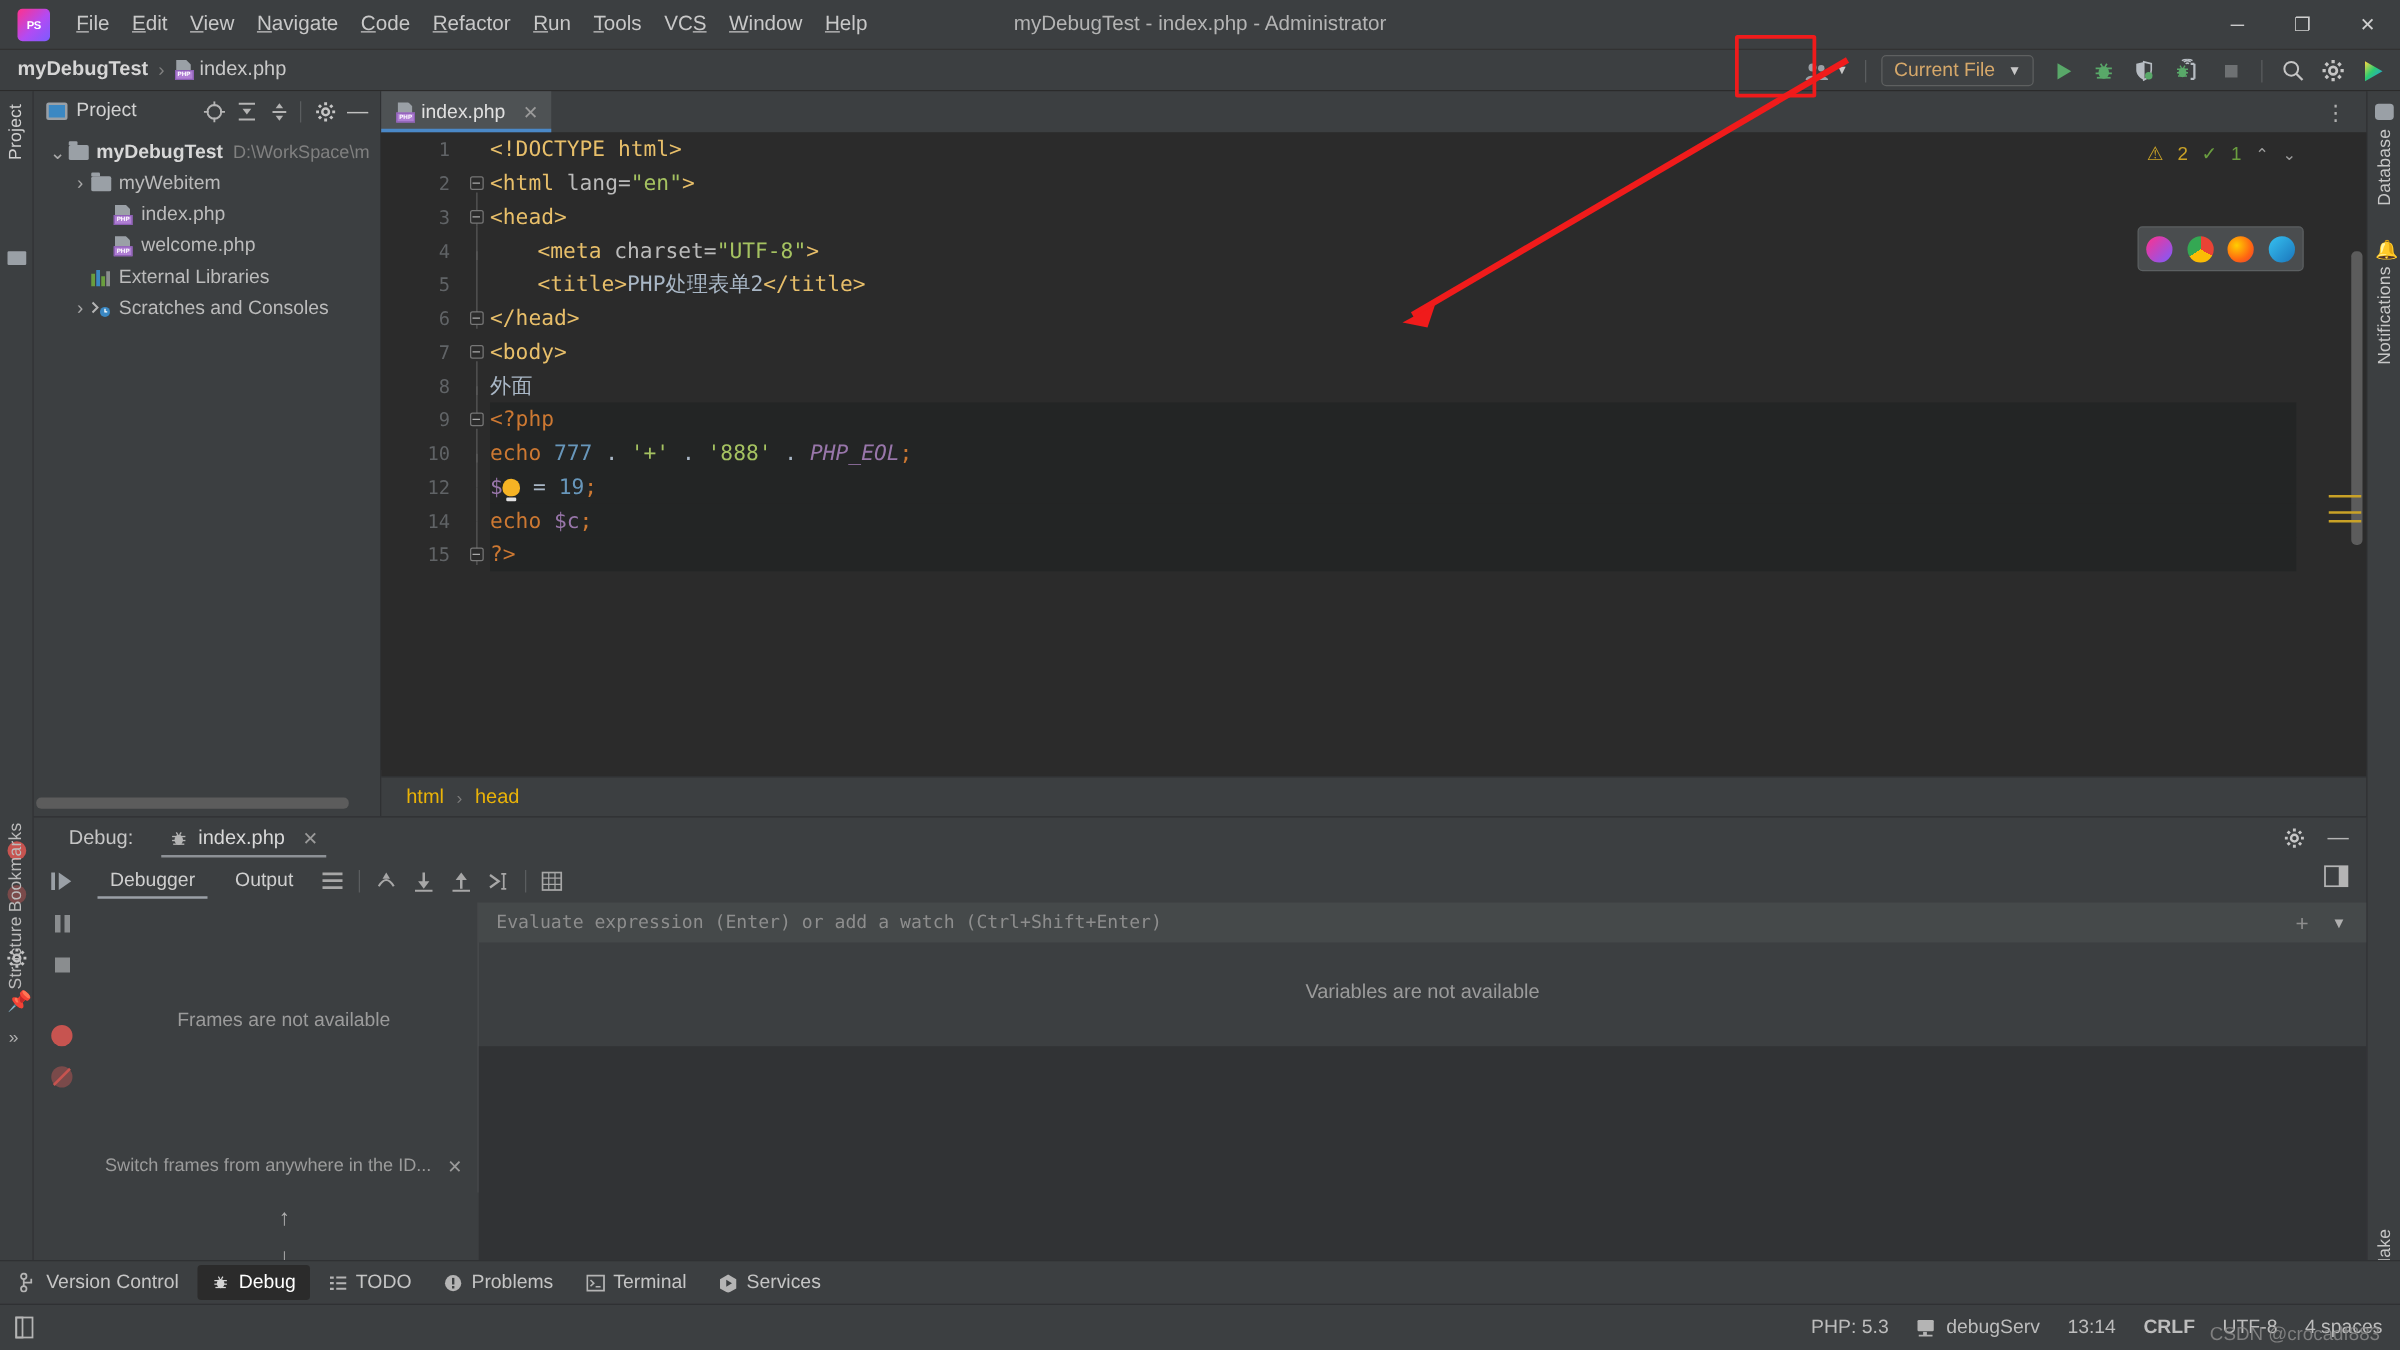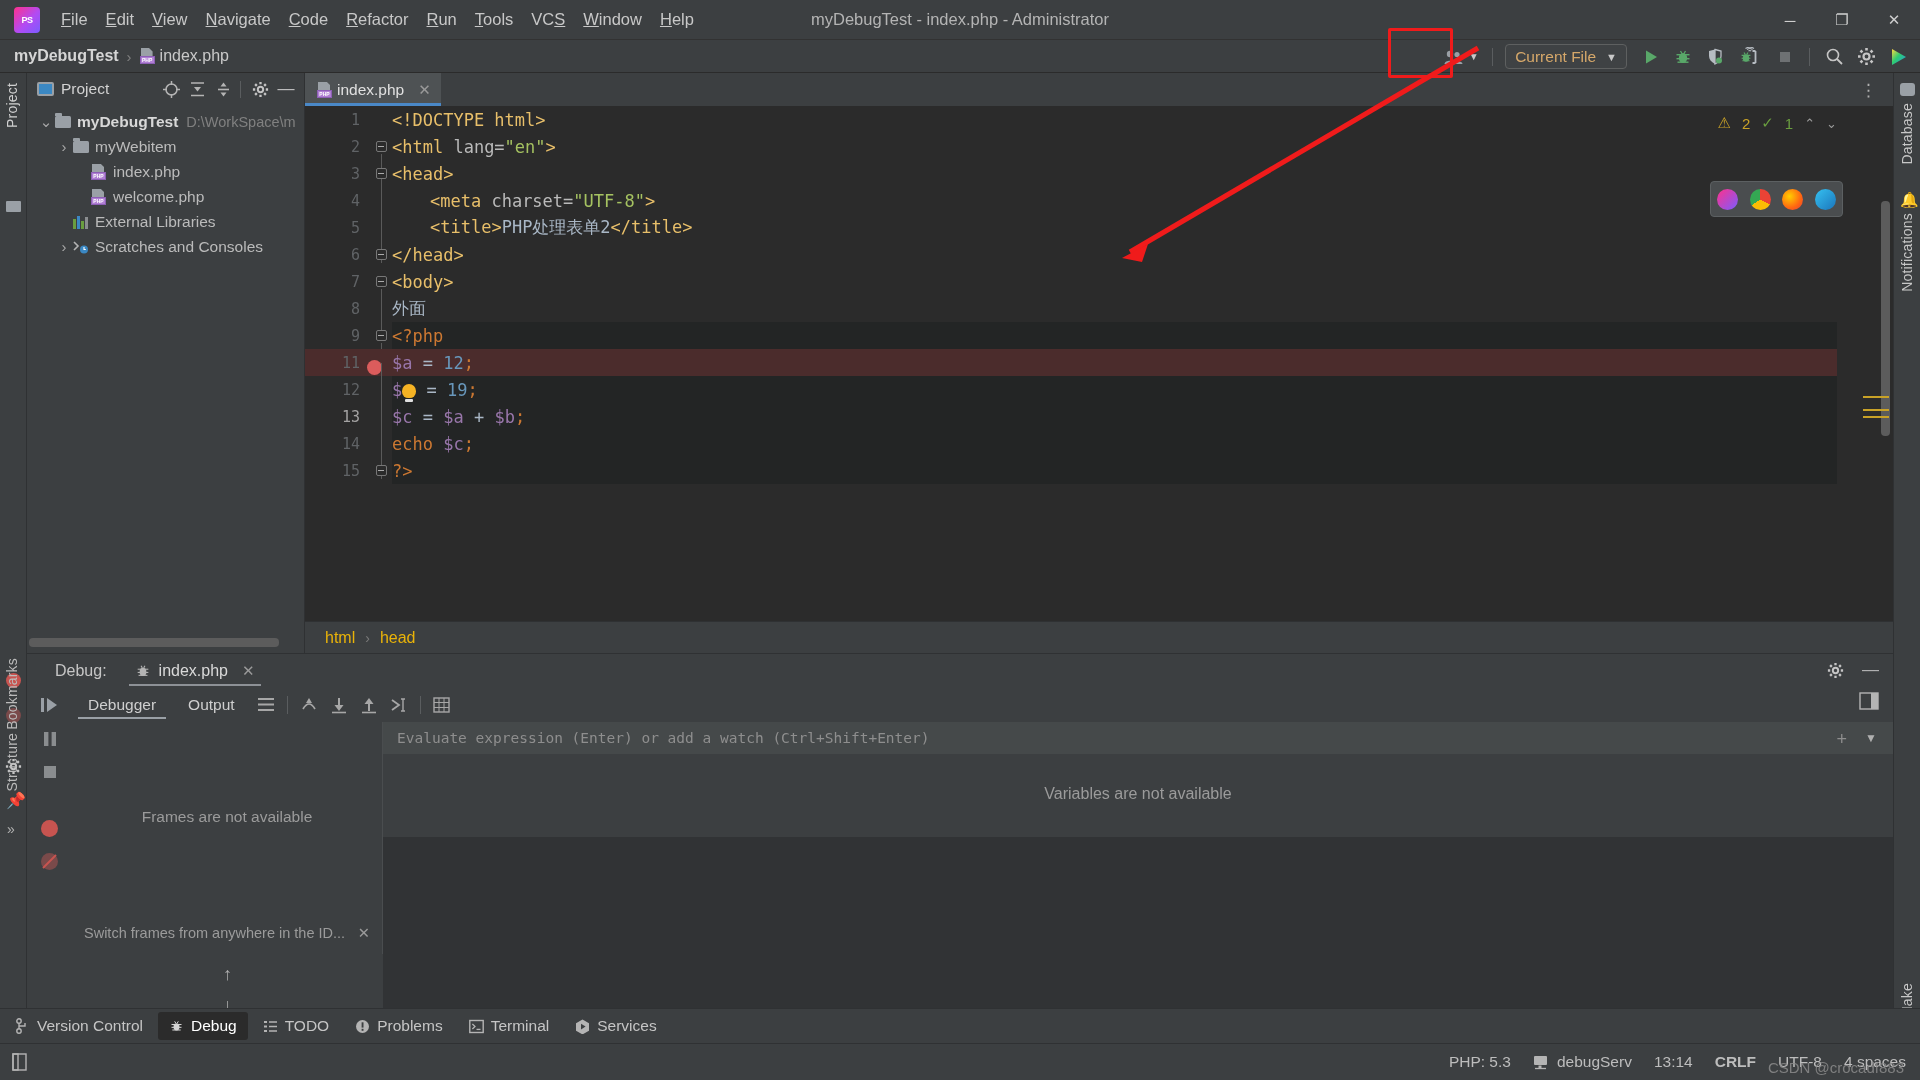--- a/index.html
+++ b/index.html
@@ -583,42 +583,33 @@
           <div class="fold">
             <span class="fold-line" style="top: 13px;"></span>
             <span class="fold-box" style="z-index: 2;">
               <i></i>
             </span>
           </div>
           <div class="code" style="position: relative; padding-left: 0px;"><span class="t-kw">&lt;?php</span></div>
         </div>
         <div class="cline">
           <div class="php-bg"></div>
-          <div class="bp-bg"></div>
-          <div class="gutter">11<span class="bp"></span></div>
+          <div class="gutter">10</div>
           <div class="fold">
             <span class="fold-line"></span>
           </div>
-          <div class="code" style="position: relative; padding-left: 0px;"><span class="t-var">$a</span><span class="t-punc"> = </span><span class="t-num">12</span><span class="t-semi">;</span></div>
+          <div class="code" style="position: relative; padding-left: 0px;"><span class="t-kw">echo </span><span class="t-num">777</span><span class="t-punc"> . </span><span class="t-str">'+'</span><span class="t-punc"> . </span><span class="t-str">'888'</span><span class="t-punc"> . </span><span class="t-const">PHP_EOL</span><span class="t-semi">;</span></div>
         </div>
         <div class="cline">
           <div class="php-bg"></div>
           <div class="gutter">12</div>
           <div class="fold">
             <span class="fold-line"></span>
           </div>
           <div class="code" style="position: relative; padding-left: 0px;"><span class="t-var">$</span><span class="bulb" title="b"></span><span class="t-punc"> = </span><span class="t-num">19</span><span class="t-semi">;</span></div>
-        </div>
-        <div class="cline">
-          <div class="php-bg"></div>
-          <div class="gutter cur">13</div>
-          <div class="fold">
-            <span class="fold-line"></span>
-          </div>
-          <div class="code" style="position: relative; padding-left: 0px;"><span class="t-var">$c</span><span class="t-punc"> = </span><span class="t-var">$a</span><span class="t-punc"> + </span><span class="t-var">$b</span><span class="t-semi">;</span></div>
         </div>
         <div class="cline">
           <div class="php-bg"></div>
           <div class="gutter">14</div>
           <div class="fold">
             <span class="fold-line"></span>
           </div>
           <div class="code" style="position: relative; padding-left: 0px;"><span class="t-kw">echo </span><span class="t-var">$c</span><span class="t-semi">;</span></div>
         </div>
         <div class="cline">

